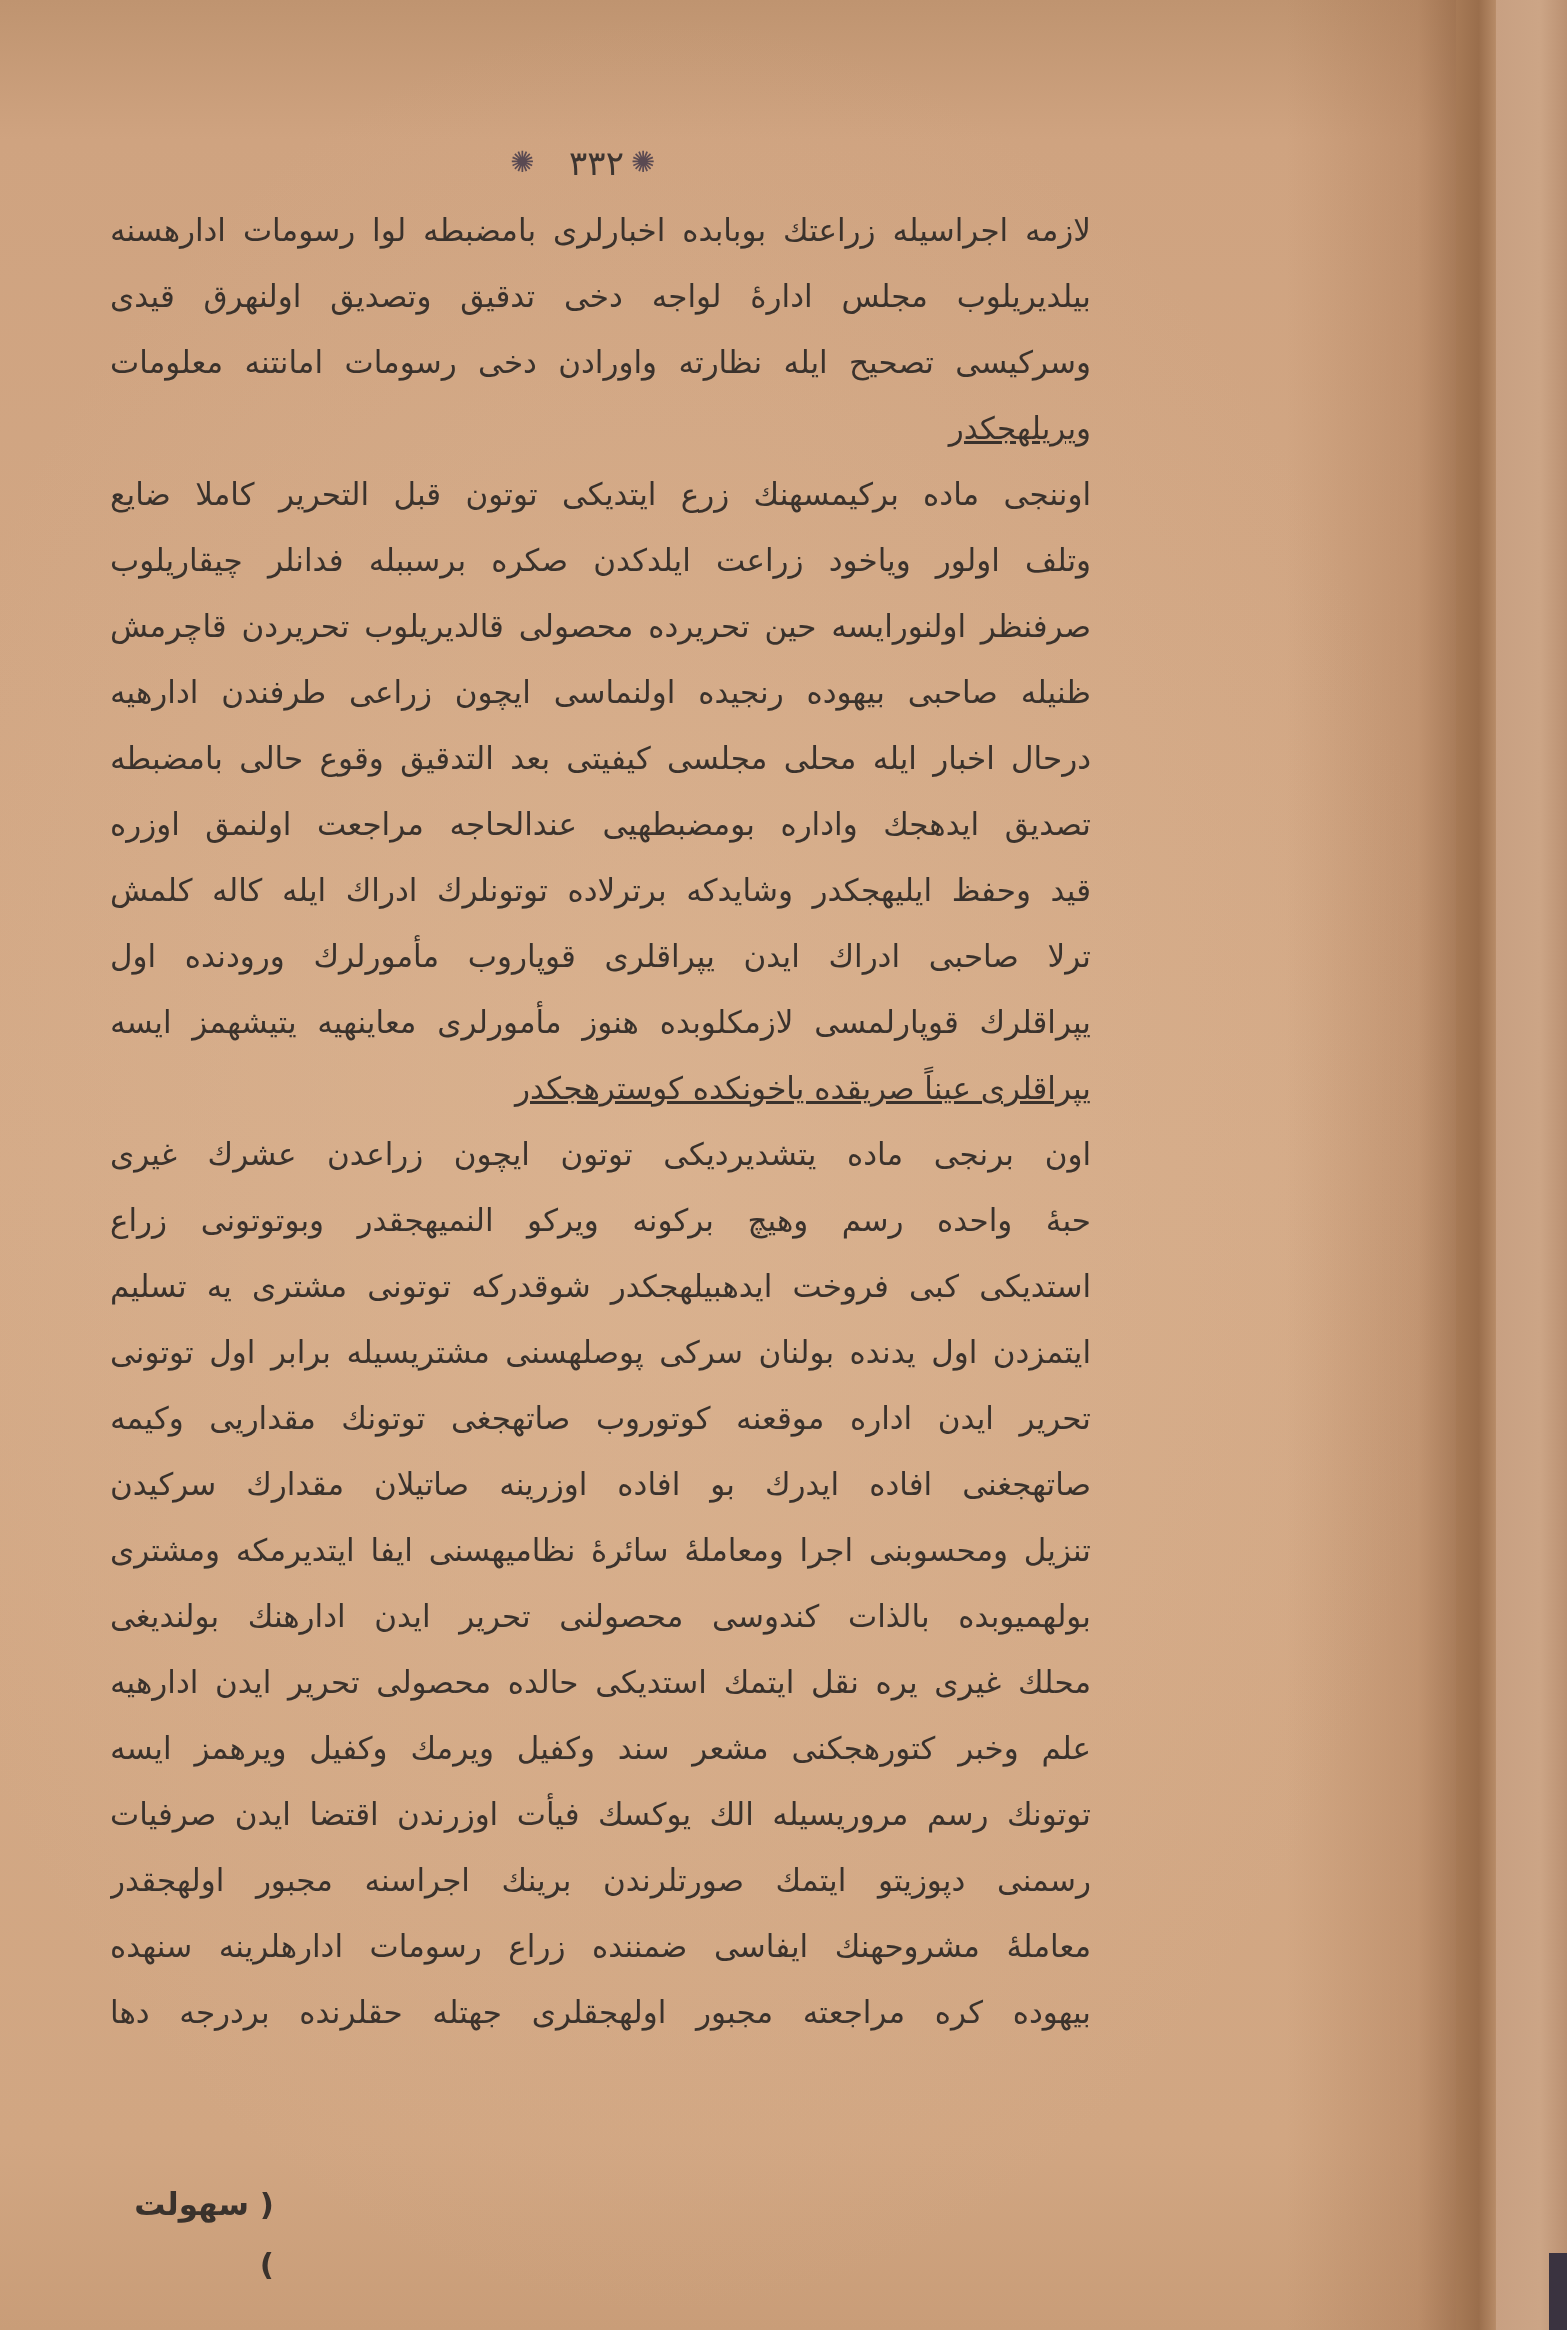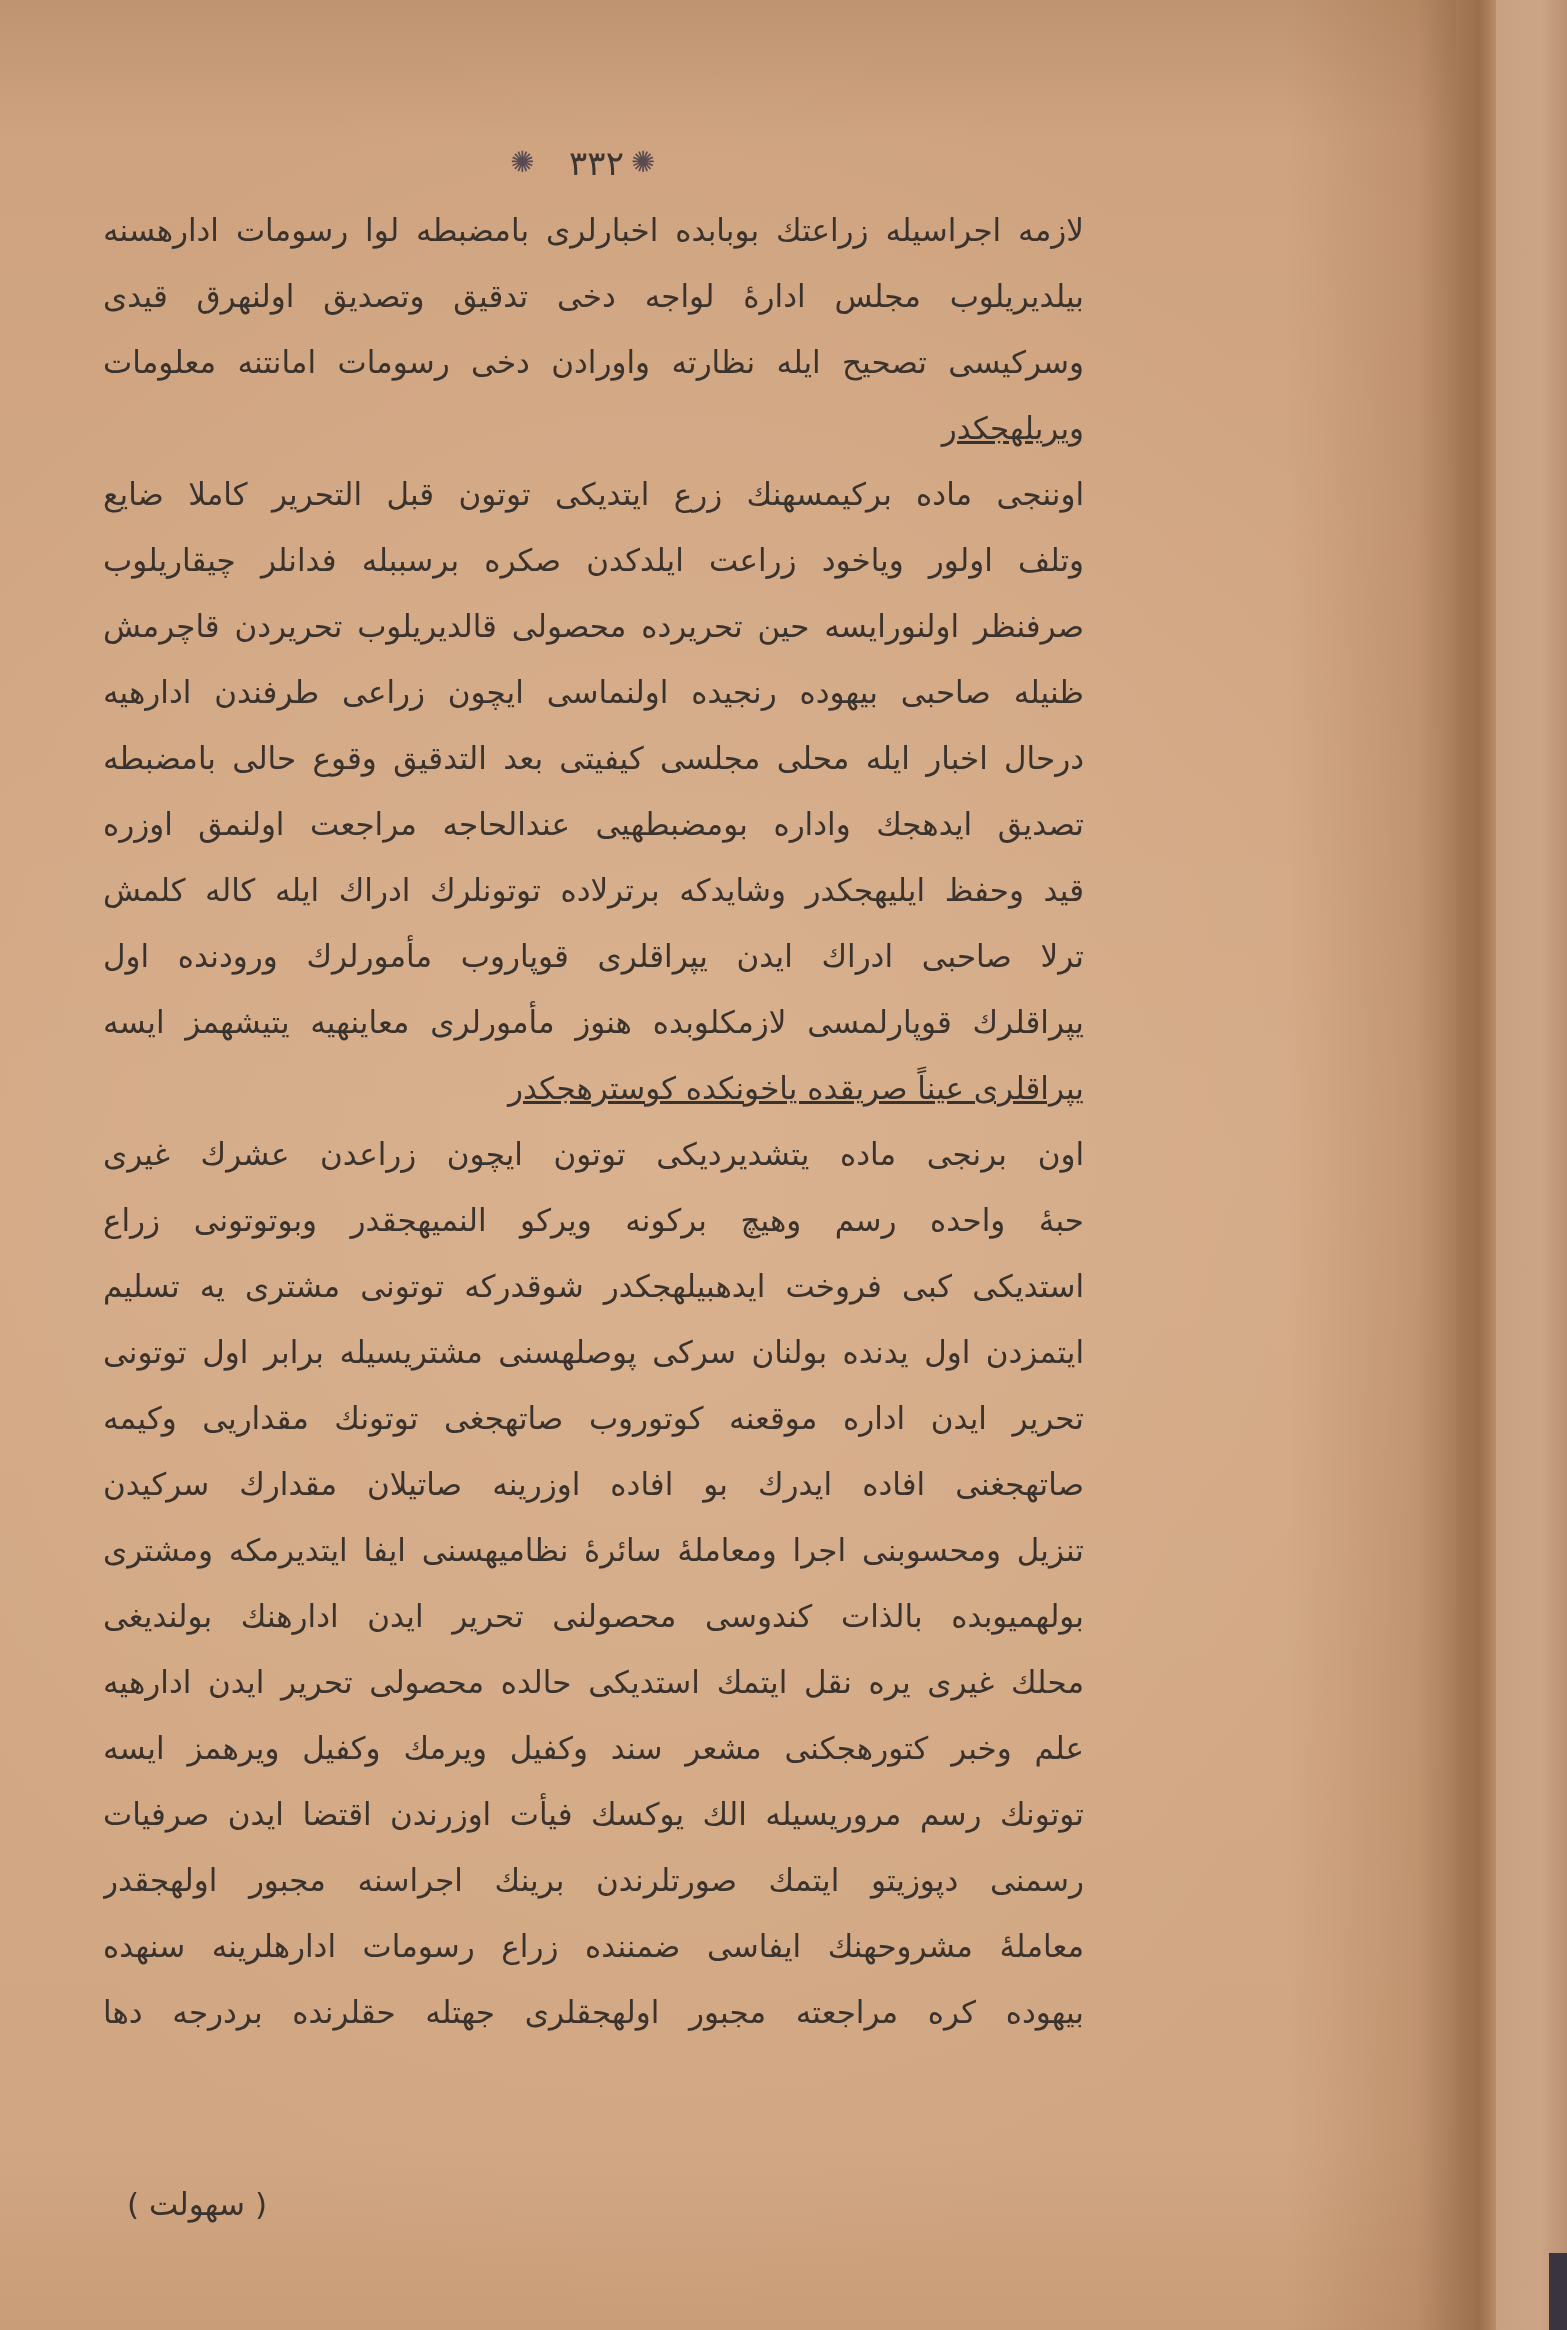--- a/index.html
+++ b/index.html
@@ -79,21 +79,21 @@
     .page-number {
       font-family: "DejaVu Serif", serif;
       font-size: 34px;
       color: #3d3530;
       letter-spacing: 1.7px;
       line-height: 1;
       margin-left: 28px;
     }
     .text-block {
       position: absolute;
-      left: 103px;
+      left: 110px;
       top: 197px;
       width: 981px;
       direction: rtl;
       text-align: justify;
       color: #3a322c;
       font-family: "DejaVu Sans", sans-serif;
     }
     .line {
       height: 66px;
       line-height: 66px;
@@ -110,22 +110,22 @@
     .footer-word {
       position: absolute;
       left: 120px;
       top: 2174px;
       width: 154px;
       height: 60px;
       line-height: 60px;
       font-size: 31px;
       color: #3a322c;
       direction: rtl;
-      text-align: center;
       font-family: "DejaVu Sans", sans-serif;
+      font-weight: bold;
     }
   </style>
 </head>
 <body>
 
 <div class="page">
 
   <div class="header">
     <span class="ornament">✺</span>
     <span class="page-number">٣٣٢</span>

